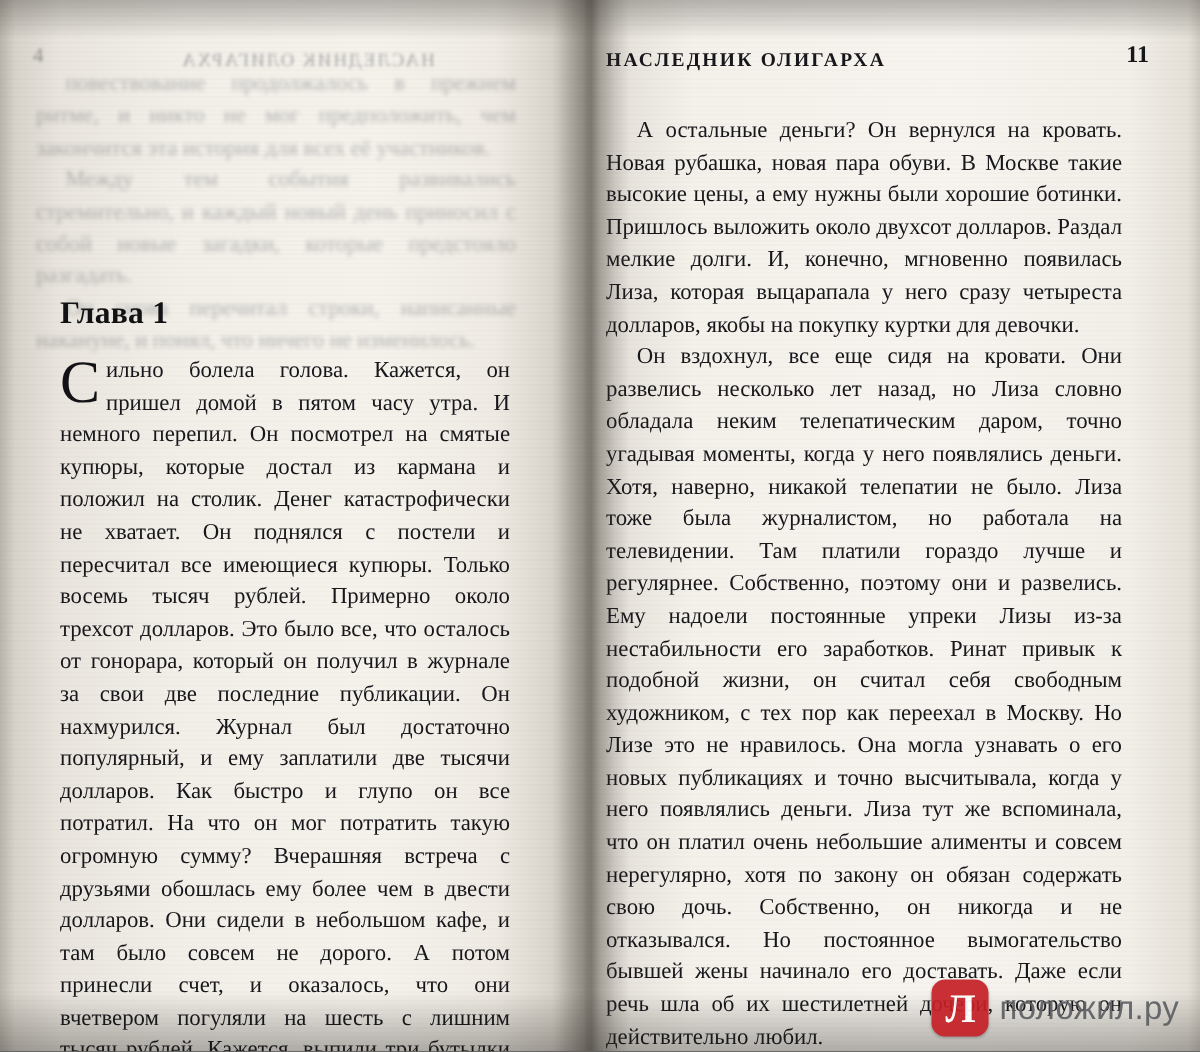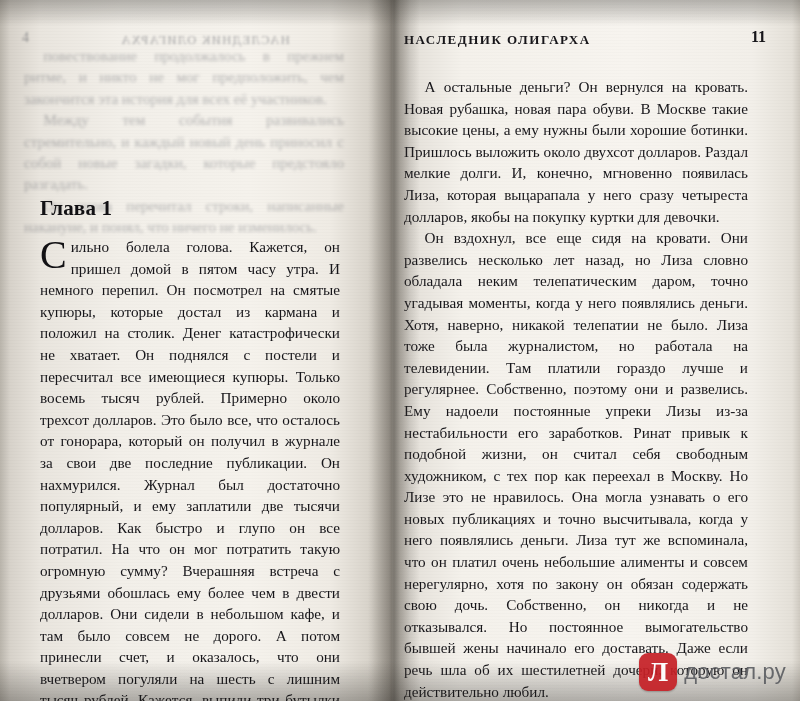--- a/index.html
+++ b/index.html
@@ -256,17 +256,17 @@
       <p>Он вздохнул, все еще сидя на кровати. Они развелись несколько лет назад, но Лиза словно обладала неким телепатическим даром, точно угадывая моменты, когда у него появлялись деньги. Хотя, наверно, никакой телепатии не было. Лиза тоже была журналистом, но работала на телевидении. Там платили гораздо лучше и регулярнее. Собственно, поэтому они и развелись. Ему надоели постоянные упреки Лизы из-за нестабильности его заработков. Ринат привык к подобной жизни, он считал себя свободным художником, с тех пор как переехал в Москву. Но Лизе это не нравилось. Она могла узнавать о его новых публикациях и точно высчитывала, когда у него появлялись деньги. Лиза тут же вспоминала, что он платил очень небольшие алименты и совсем нерегулярно, хотя по закону он обязан содержать свою дочь. Собственно, он никогда и не отказывался. Но постоянное вымогательство бывшей жены начинало его доставать. Даже если речь шла об их шестилетней дочери, которую он действительно любил.</p>
     </div>
 
     <div class="gutter"></div>
     <div class="edge-top"></div>
     <div class="edge-bottom"></div>
     <div class="grain"></div>
 
     <div class="watermark">
       <div class="wm-badge">Л</div>
-      <div class="wm-text">достал.ру</div>
+      <div class="wm-text">положил.ру</div>
     </div>
 
   </div>
 </div>
 
 </body></html>

